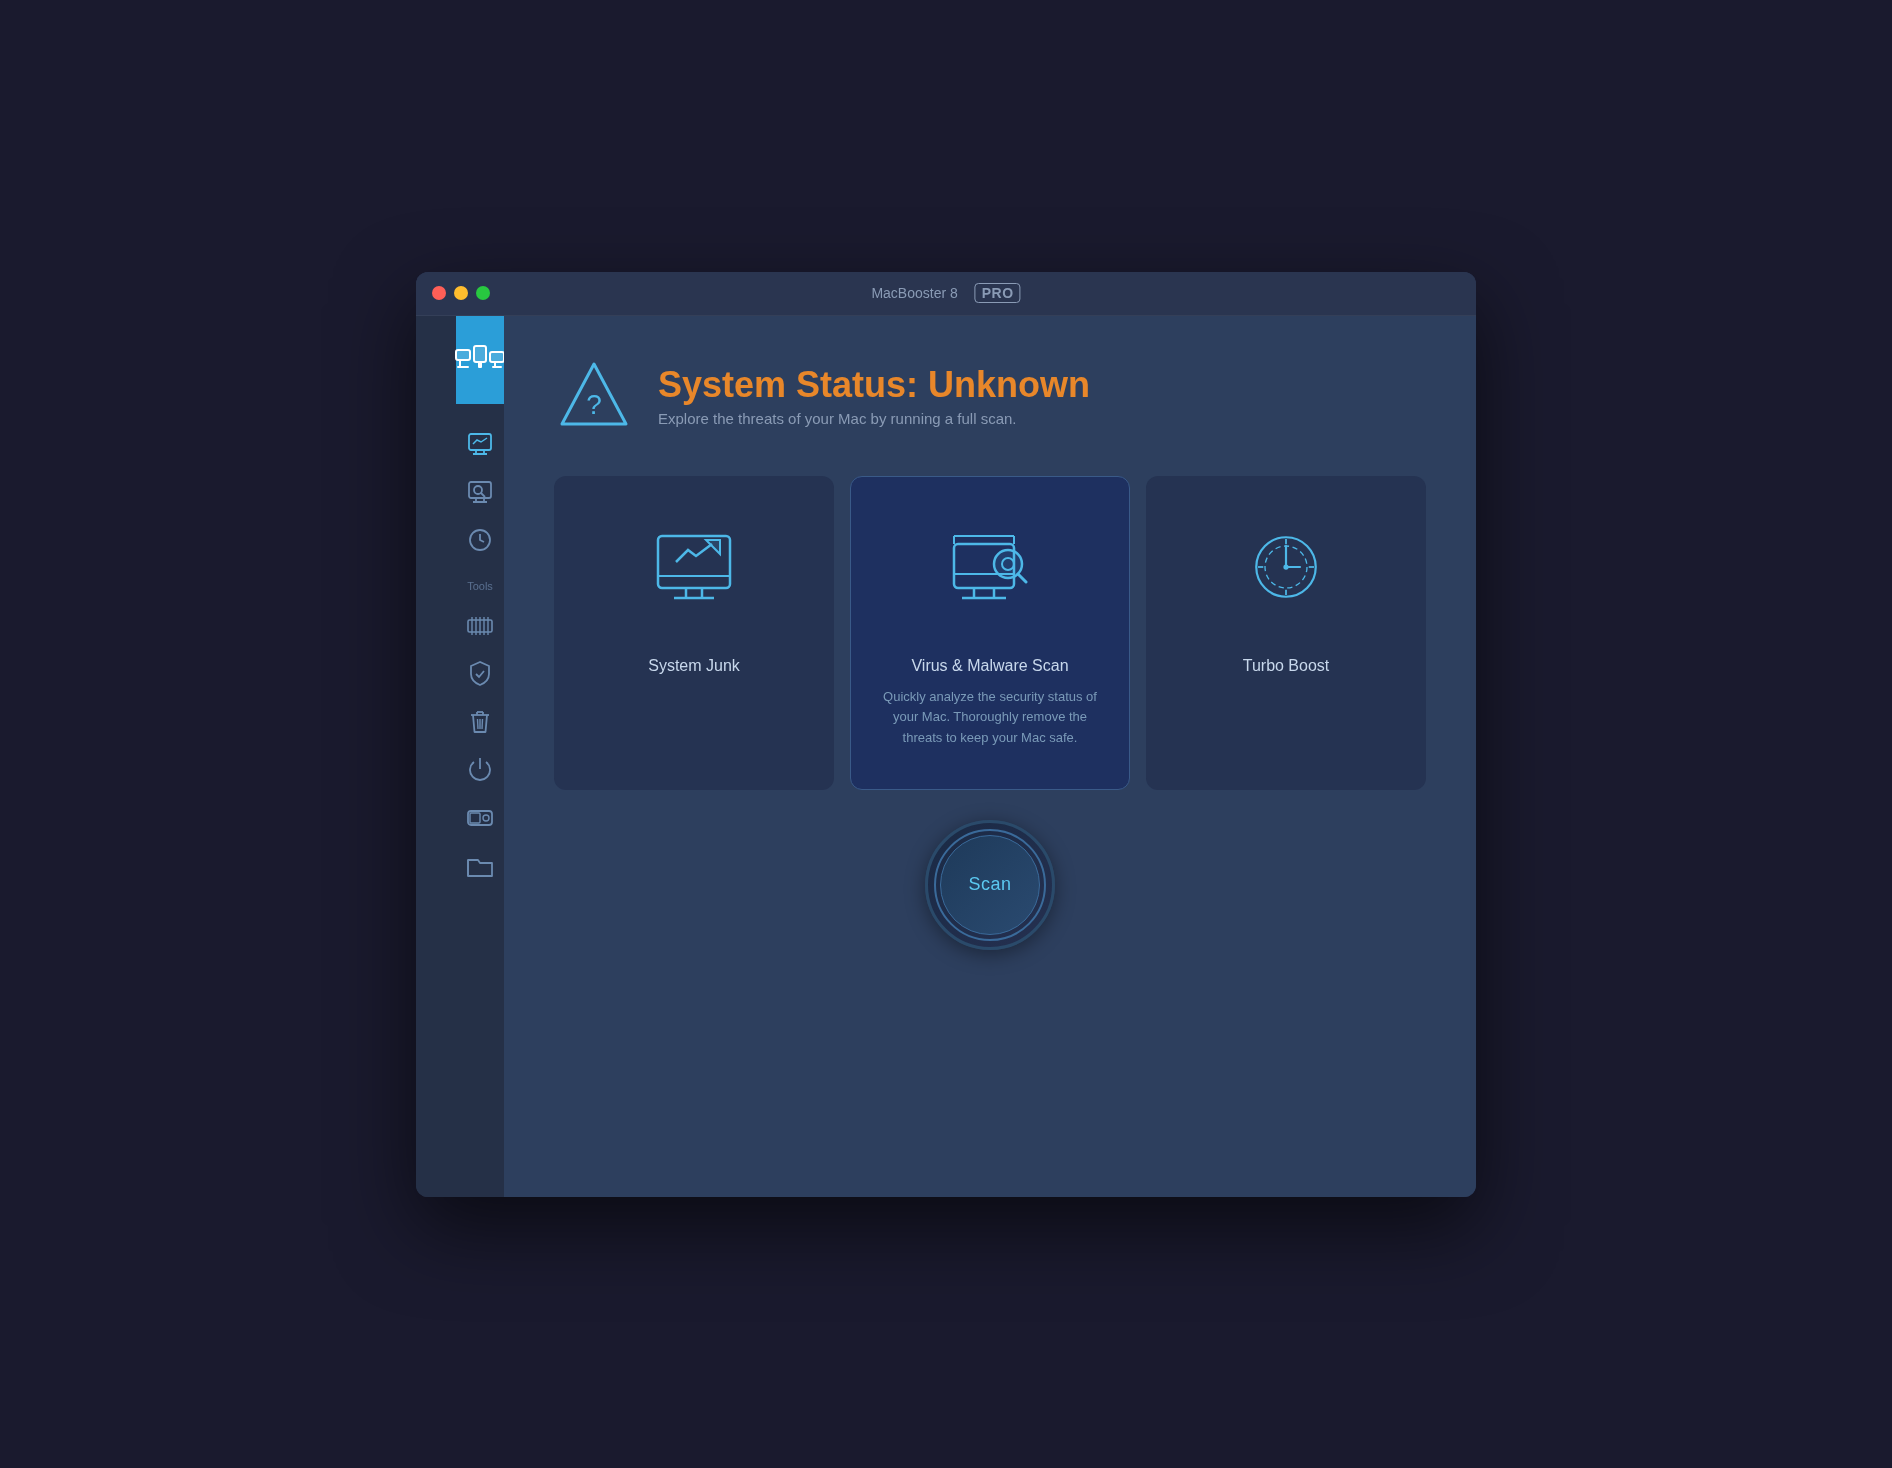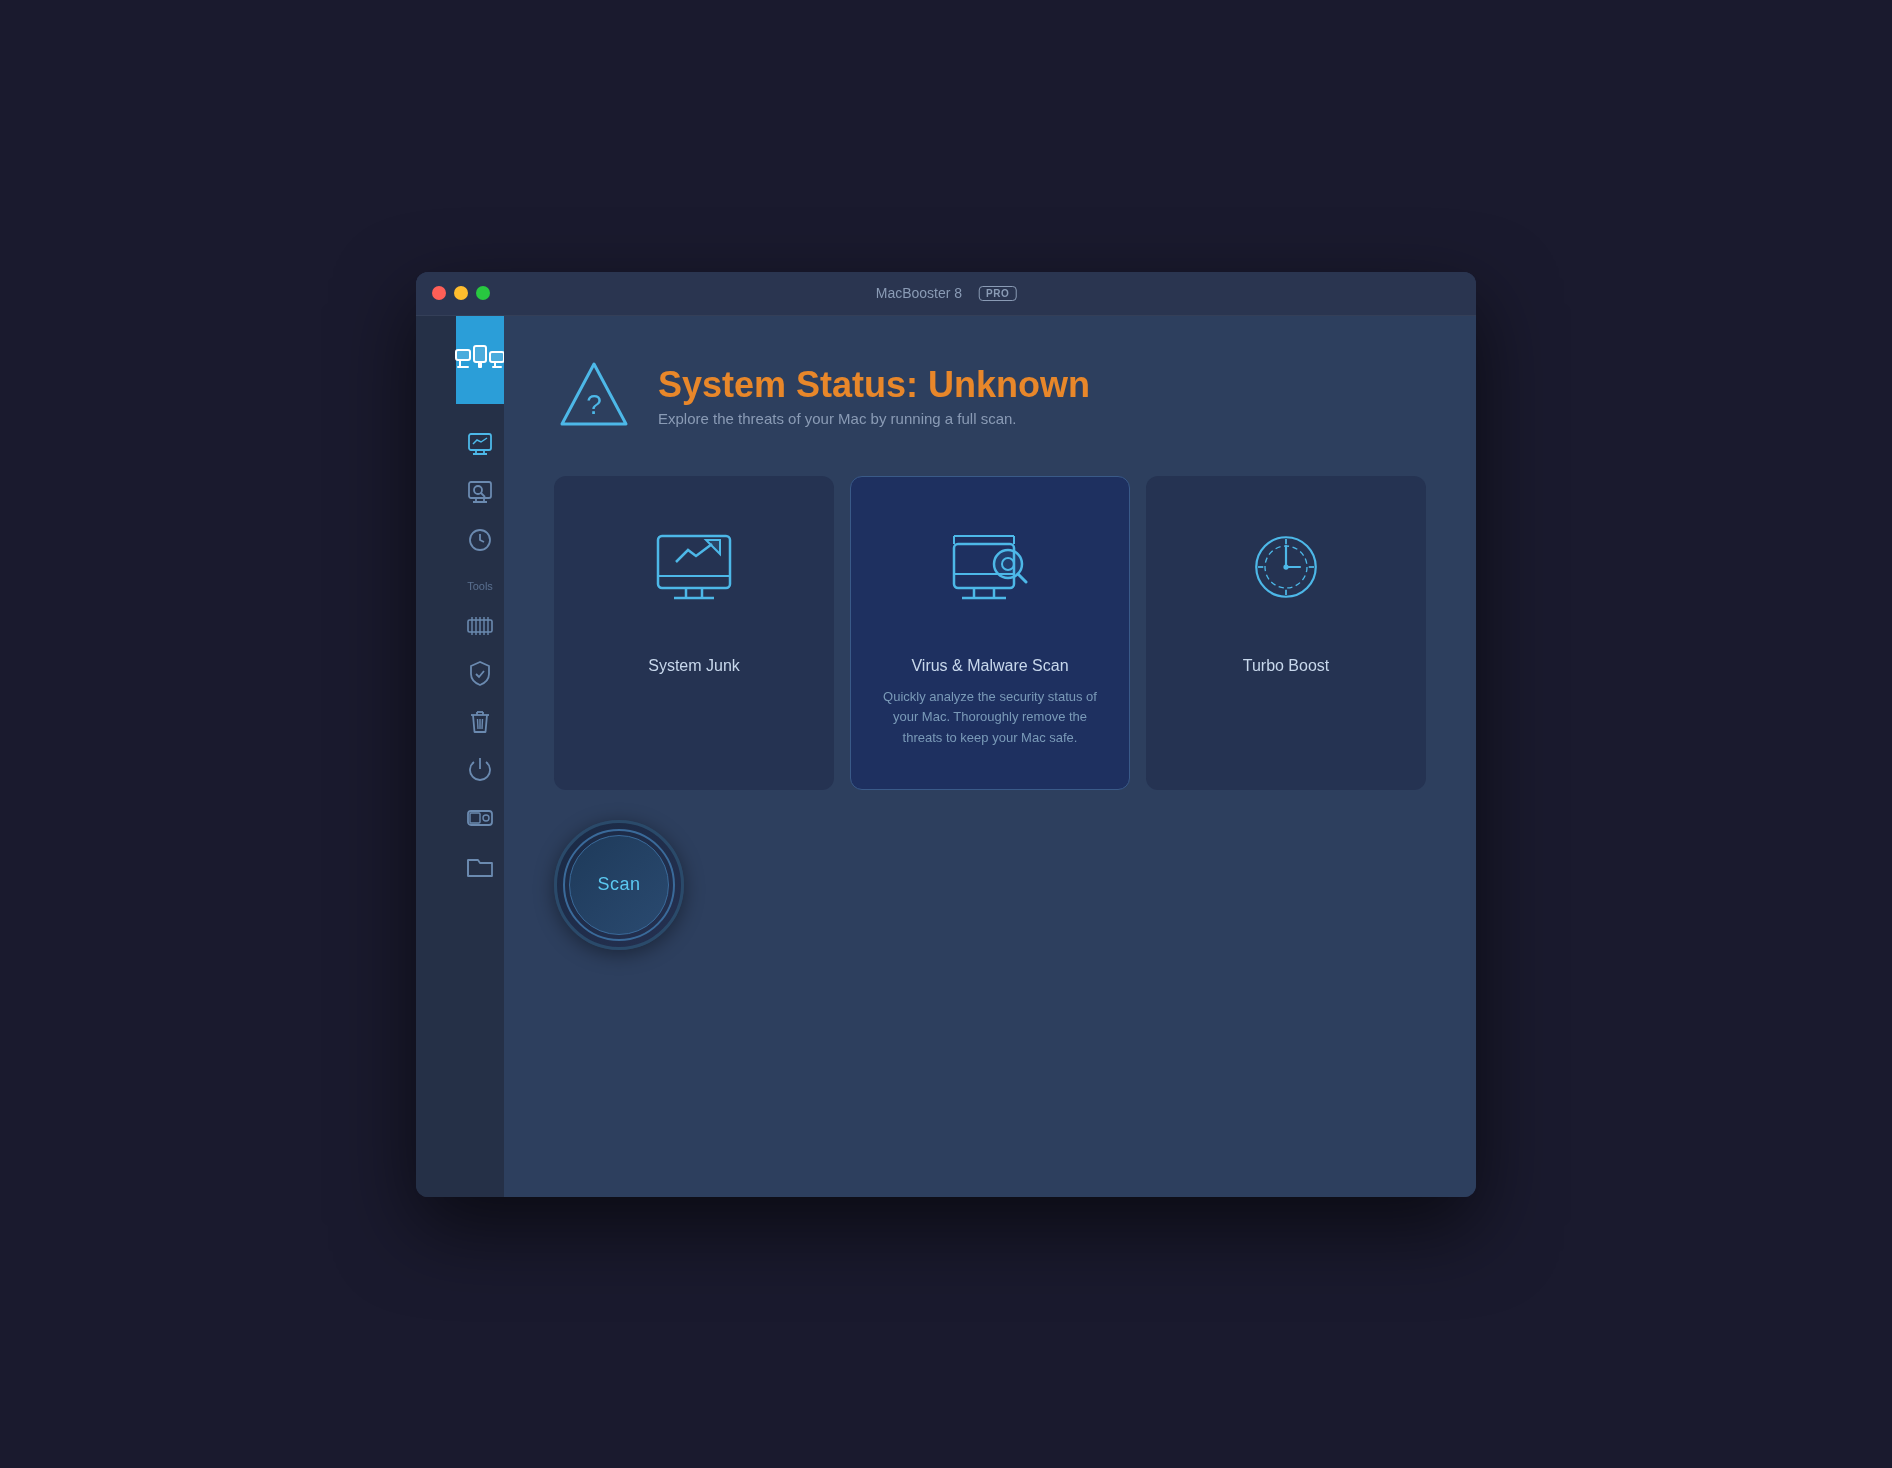--- a/index.html
+++ b/index.html
@@ -63,21 +63,21 @@
       display: flex;
       align-items: center;
       gap: 8px;
     }
 
     .pro-badge {
       background: transparent;
       border: 1.5px solid #8a9bb5;
       border-radius: 4px;
       padding: 1px 6px;
-      font-size: 10px;
+      font-size: 14px;
       color: #8a9bb5;
       font-weight: 600;
       letter-spacing: 0.5px;
       margin-left: 9px;
     }
 
     
     .main-layout {
       display: flex;
       flex: 1;
@@ -244,21 +244,21 @@
     .card-desc {
       font-size: 13px;
       color: #7a9ab8;
       text-align: center;
       line-height: 1.6;
     }
 
     
     .scan-area {
       display: flex;
-      justify-content: flex-start;
+      justify-content: center;
       align-items: center;
       padding: 30px 0 40px;
       position: relative;
     }
 
     .scan-button-outer {
       width: 130px;
       height: 130px;
       border-radius: 50%;
       background: linear-gradient(135deg, #1a2a45, #253050);

